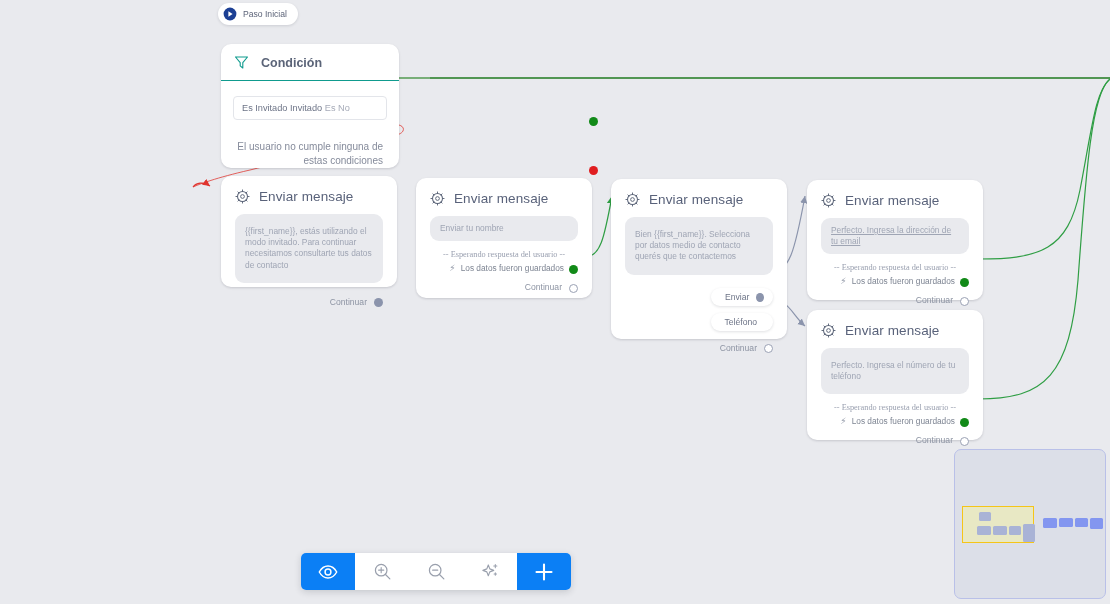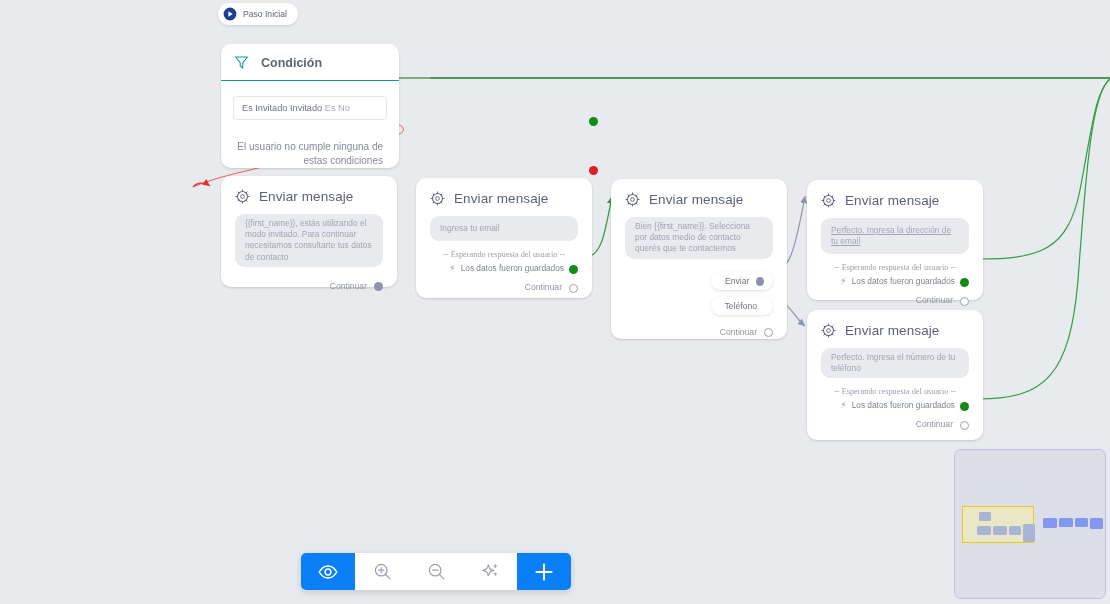--- a/index.html
+++ b/index.html
@@ -61,21 +61,21 @@
     box-sizing:border-box;
   }
   .dot.green{background:#128a18;}
   .dot.red{background:#e01e20;}
   .dot.grey{background:#8b94ac;}
   .dot.hollow{background:#ffffff;border:1.3px solid #9aa1b4;width:9px;height:9px;}
 
   
   .bubble{
     background:#e9eaee;border-radius:9px;
-    padding:4px 10px;
+    padding:12px 10px;
     font-size:8.4px;line-height:11.2px;color:#9fa5b4;
   }
   .waiting{
     margin-top:9px;text-align:center;
     font-size:8.3px;color:#9aa0b0;font-family:Liberation Serif, serif;
   }
   .saved{
     margin-top:4px;display:flex;align-items:center;justify-content:flex-end;gap:5px;
     font-size:8.3px;color:#7d8492;
   }
@@ -221,21 +221,21 @@
       <span style="display:inline-flex;">
         <svg width="15" height="15" viewBox="0 0 16 16">
           <circle cx="8" cy="8" r="5.3" fill="none" stroke="#5b6478" stroke-width="1.1"></circle>
           <circle cx="8" cy="8" r="2" fill="none" stroke="#5b6478" stroke-width="1"></circle>
           <path d="M8,1 L8,2.7 M8,13.3 L8,15 M1,8 L2.7,8 M13.3,8 L15,8 M3.1,3.1 L4.3,4.3 M11.7,11.7 L12.9,12.9 M12.9,3.1 L11.7,4.3 M4.3,11.7 L3.1,12.9" stroke="#5b6478" stroke-width="1" stroke-linecap="round"></path>
         </svg>
       </span>
       <span class="node-title">Enviar mensaje</span>
     </div>
     <div class="node-body">
-      <div class="bubble" style="padding:7px 10px;">Ingresa tu email</div>
+      <div class="bubble" style="padding:7px 10px;">Enviar tu nombre</div>
       <div class="waiting">-- Esperando respuesta del usuario --</div>
       <div class="saved">
         <span class="bolt">⚡</span>
         <span>Los datos fueron guardados</span>
         <span class="dot green" style="position:relative;top:1px;"></span>
       </div>
       <div class="footer" style="margin-top:9px;">
         <span>Continuar</span>
         <span class="dot hollow" style="position:relative;top:1px;"></span>
       </div>

